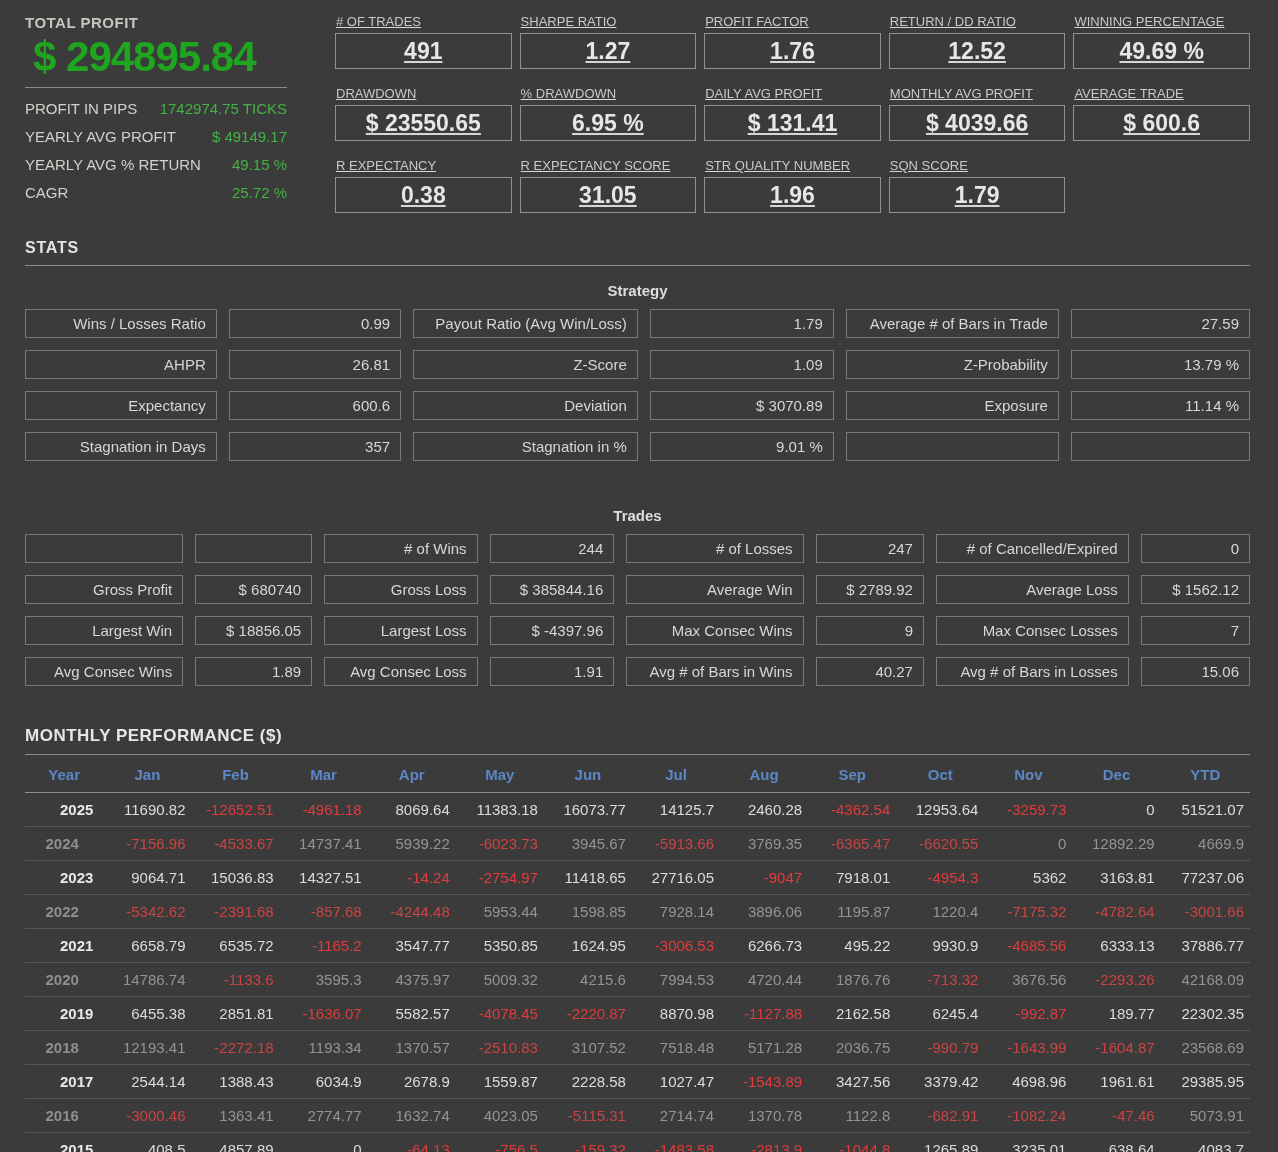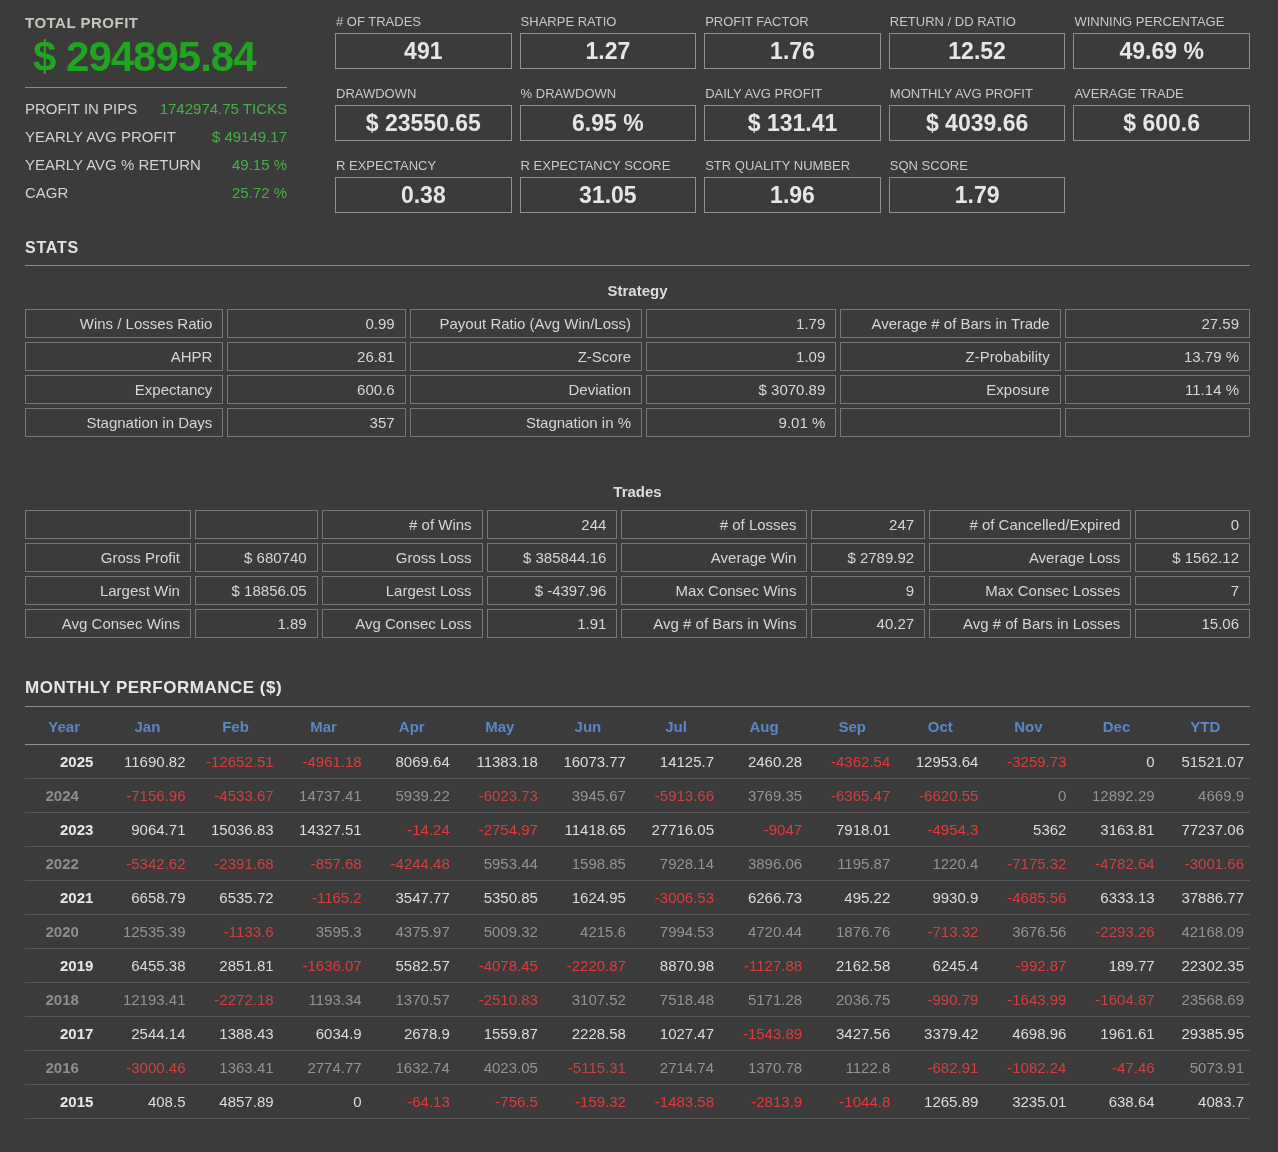--- a/index.html
+++ b/index.html
@@ -15,34 +15,34 @@
   .summary { width:262px; flex:none; }
   .summary-title { font-size:15px; font-weight:bold; color:#c6c6bc; letter-spacing:.5px; padding-top:2px; }
   .summary-total { font-size:42px; font-weight:bold; color:#1fa51f; margin:2px 0 6px 8px; letter-spacing:-1px; white-space:nowrap; }
   .summary-hr { border-top:1px solid #8a8a8a; margin-bottom:12px; }
   .summary-row { display:flex; justify-content:space-between; font-size:15px; margin-bottom:11px; white-space:nowrap;text-align:center; }
   .summary-row .lbl { color:#d2d2cc; }
   .summary-row .val { color:#44b244; }
   .boxgrid {
     flex:1; margin-left:48px;
     display:grid; grid-template-columns:repeat(5,1fr);
-    column-gap:8px; row-gap:17px; padding-top:2px;
+    column-gap:8px; row-gap:17px; padding-top:2px;text-decoration:underline;
   }
   .statcell .slabel { font-size:13px; color:#c9c9c5; margin:0 0 4px 1px; white-space:nowrap; }
   .statcell .sbox {
     border:1px solid #909090; height:36px;
     display:flex; align-items:center; justify-content:center;
     font-size:23px; font-weight:bold; color:#e6e6e6;
   }
   
   .sect-head { font-size:16px; font-weight:bold; color:#e2e2e2; letter-spacing:.8px; margin-top:26px; }
   .sect-hr { border-top:1px solid #8a8a8a; margin:8px 0 0 0; }
   .tbl-title { text-align:center; font-size:15px; font-weight:bold; color:#dddddd; margin:16px 0 10px 0; }
   
-  .pairgrid { display:grid; gap:4px; }
+  .pairgrid { display:grid; gap:12px; }
   .strategy-grid { grid-template-columns:198fr 178fr 232fr 190fr 220fr 185fr; }
   .trades-grid  { grid-template-columns:165fr 122fr 160fr 130fr 185fr 113fr 201fr 114fr; }
   .tcell {
     border:1px solid #787878; height:29px; line-height:27px;
     font-size:15px; color:#d6d6d6; text-align:right; padding-right:10px;
     overflow:hidden; white-space:nowrap;
   }
   .gap-trades { margin-top:46px; }
   
   .gap-monthly { margin-top:40px; }
@@ -317,21 +317,21 @@
         <td class="neg">-3006.53</td>
         <td>6266.73</td>
         <td>495.22</td>
         <td>9930.9</td>
         <td class="neg">-4685.56</td>
         <td>6333.13</td>
         <td>37886.77</td>
       </tr>
       <tr class="dim">
         <td class="year">2020</td>
-        <td>12535.39</td>
+        <td>14786.74</td>
         <td class="neg">-1133.6</td>
         <td>3595.3</td>
         <td>4375.97</td>
         <td>5009.32</td>
         <td>4215.6</td>
         <td>7994.53</td>
         <td>4720.44</td>
         <td>1876.76</td>
         <td class="neg">-713.32</td>
         <td>3676.56</td>

